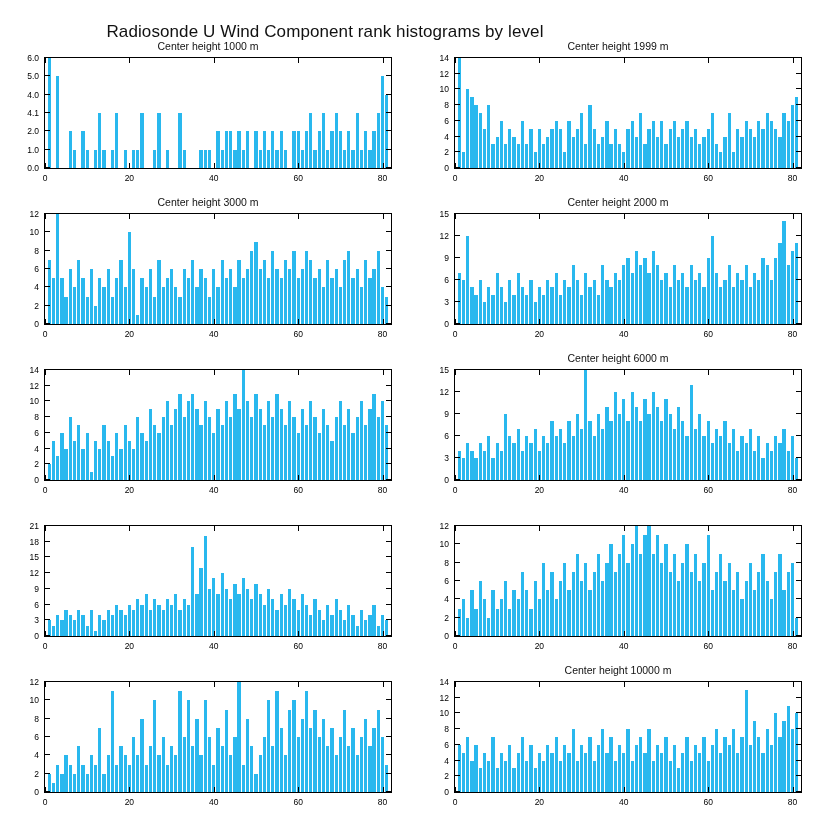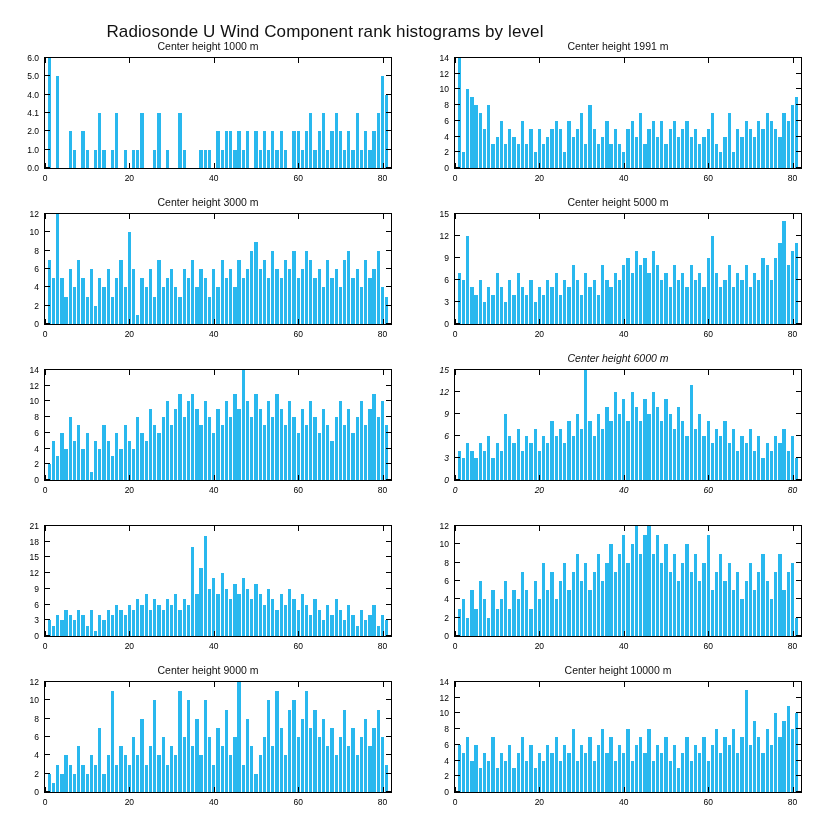--- a/index.html
+++ b/index.html
@@ -247,21 +247,21 @@
         </div>
         <div class="x-axis">
           <div class="x-tick-label" style="left: 1px;">0</div>
           <div class="x-tick-label" style="left: 85.3902px;">20</div>
           <div class="x-tick-label" style="left: 169.78px;">40</div>
           <div class="x-tick-label" style="left: 254.171px;">60</div>
           <div class="x-tick-label" style="left: 338.561px;">80</div>
         </div>
       </div>
       <div class="panel" style="left: 418px; top: 0px;">
-        <div class="panel-title">Center height 1991 m</div>
+        <div class="panel-title">Center height 1999 m</div>
         <div class="plot-area">
           <div class="bars">
             <div class="bar" style="left: 2.5739px; width: 3.29122px; height: 110px; background: rgb(41, 184, 238);"></div>
             <div class="bar" style="left: 6.79341px; width: 3.29122px; height: 15.7143px; background: rgb(41, 184, 238);"></div>
             <div class="bar" style="left: 11.0129px; width: 3.29122px; height: 78.5714px; background: rgb(41, 184, 238);"></div>
             <div class="bar" style="left: 15.2324px; width: 3.29122px; height: 70.7143px; background: rgb(41, 184, 238);"></div>
             <div class="bar" style="left: 19.452px; width: 3.29122px; height: 62.8571px; background: rgb(41, 184, 238);"></div>
             <div class="bar" style="left: 23.6715px; width: 3.29122px; height: 55px; background: rgb(41, 184, 238);"></div>
             <div class="bar" style="left: 27.891px; width: 3.29122px; height: 39.2857px; background: rgb(41, 184, 238);"></div>
             <div class="bar" style="left: 32.1105px; width: 3.29122px; height: 62.8571px; background: rgb(41, 184, 238);"></div>
@@ -506,21 +506,21 @@
         </div>
         <div class="x-axis">
           <div class="x-tick-label" style="left: 1px;">0</div>
           <div class="x-tick-label" style="left: 85.3902px;">20</div>
           <div class="x-tick-label" style="left: 169.78px;">40</div>
           <div class="x-tick-label" style="left: 254.171px;">60</div>
           <div class="x-tick-label" style="left: 338.561px;">80</div>
         </div>
       </div>
       <div class="panel" style="left: 418px; top: 156px;">
-        <div class="panel-title">Center height 5000 m</div>
+        <div class="panel-title">Center height 2000 m</div>
         <div class="plot-area">
           <div class="bars">
             <div class="bar" style="left: 2.5739px; width: 3.29122px; height: 51.3333px; background: rgb(41, 184, 238);"></div>
             <div class="bar" style="left: 6.79341px; width: 3.29122px; height: 44px; background: rgb(41, 184, 238);"></div>
             <div class="bar" style="left: 11.0129px; width: 3.29122px; height: 88px; background: rgb(41, 184, 238);"></div>
             <div class="bar" style="left: 15.2324px; width: 3.29122px; height: 36.6667px; background: rgb(41, 184, 238);"></div>
             <div class="bar" style="left: 19.452px; width: 3.29122px; height: 29.3333px; background: rgb(41, 184, 238);"></div>
             <div class="bar" style="left: 23.6715px; width: 3.29122px; height: 44px; background: rgb(41, 184, 238);"></div>
             <div class="bar" style="left: 27.891px; width: 3.29122px; height: 22px; background: rgb(41, 184, 238);"></div>
             <div class="bar" style="left: 32.1105px; width: 3.29122px; height: 36.6667px; background: rgb(41, 184, 238);"></div>
@@ -760,21 +760,21 @@
           <div class="y-tick-label" style="top: 1px;">14</div>
         </div>
         <div class="x-axis">
           <div class="x-tick-label" style="left: 1px;">0</div>
           <div class="x-tick-label" style="left: 85.3902px;">20</div>
           <div class="x-tick-label" style="left: 169.78px;">40</div>
           <div class="x-tick-label" style="left: 254.171px;">60</div>
           <div class="x-tick-label" style="left: 338.561px;">80</div>
         </div>
       </div>
-      <div class="panel" style="left: 418px; top: 312px; font-style: italic;">
+      <div class="panel" style="left: 418px; top: 312px;">
         <div class="panel-title">Center height 6000 m</div>
         <div class="plot-area">
           <div class="bars">
             <div class="bar" style="left: 2.5739px; width: 3.29122px; height: 29.3333px; background: rgb(41, 184, 238);"></div>
             <div class="bar" style="left: 6.79341px; width: 3.29122px; height: 22px; background: rgb(41, 184, 238);"></div>
             <div class="bar" style="left: 11.0129px; width: 3.29122px; height: 36.6667px; background: rgb(41, 184, 238);"></div>
             <div class="bar" style="left: 15.2324px; width: 3.29122px; height: 29.3333px; background: rgb(41, 184, 238);"></div>
             <div class="bar" style="left: 19.452px; width: 3.29122px; height: 22px; background: rgb(41, 184, 238);"></div>
             <div class="bar" style="left: 23.6715px; width: 3.29122px; height: 36.6667px; background: rgb(41, 184, 238);"></div>
             <div class="bar" style="left: 27.891px; width: 3.29122px; height: 29.3333px; background: rgb(41, 184, 238);"></div>
@@ -1143,21 +1143,20 @@
         </div>
         <div class="x-axis">
           <div class="x-tick-label" style="left: 1px;">0</div>
           <div class="x-tick-label" style="left: 85.3902px;">20</div>
           <div class="x-tick-label" style="left: 169.78px;">40</div>
           <div class="x-tick-label" style="left: 254.171px;">60</div>
           <div class="x-tick-label" style="left: 338.561px;">80</div>
         </div>
       </div>
       <div class="panel" style="left: 8px; top: 624px;">
-        <div class="panel-title">Center height 9000 m</div>
         <div class="plot-area">
           <div class="bars">
             <div class="bar" style="left: 2.5739px; width: 3.29122px; height: 18.3333px; background: rgb(41, 184, 238);"></div>
             <div class="bar" style="left: 6.79341px; width: 3.29122px; height: 9.16667px; background: rgb(41, 184, 238);"></div>
             <div class="bar" style="left: 11.0129px; width: 3.29122px; height: 27.5px; background: rgb(41, 184, 238);"></div>
             <div class="bar" style="left: 15.2324px; width: 3.29122px; height: 18.3333px; background: rgb(41, 184, 238);"></div>
             <div class="bar" style="left: 19.452px; width: 3.29122px; height: 36.6667px; background: rgb(41, 184, 238);"></div>
             <div class="bar" style="left: 23.6715px; width: 3.29122px; height: 27.5px; background: rgb(41, 184, 238);"></div>
             <div class="bar" style="left: 27.891px; width: 3.29122px; height: 18.3333px; background: rgb(41, 184, 238);"></div>
             <div class="bar" style="left: 32.1105px; width: 3.29122px; height: 45.8333px; background: rgb(41, 184, 238);"></div>

